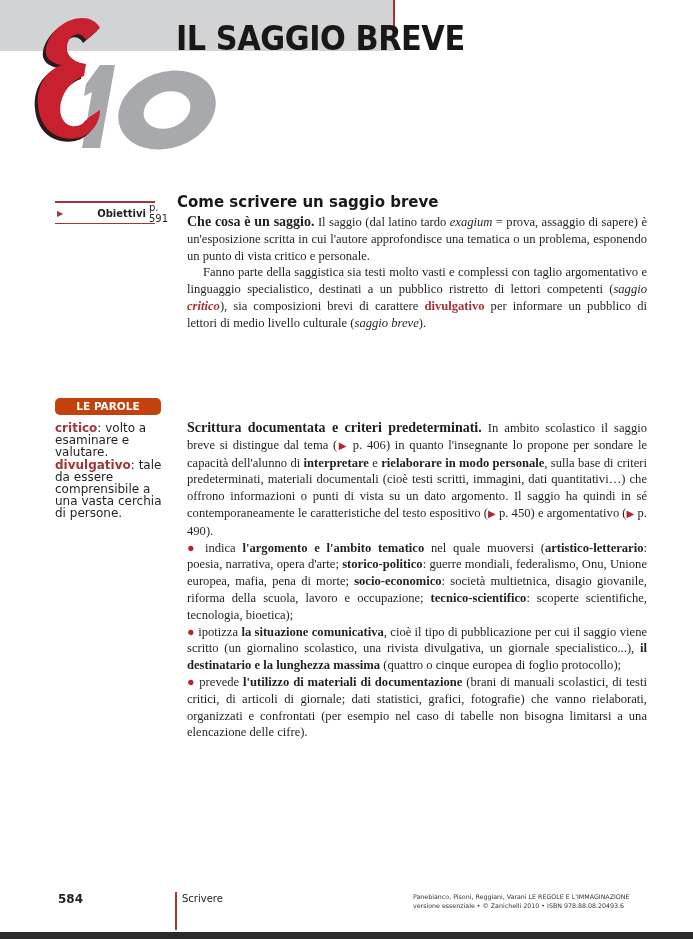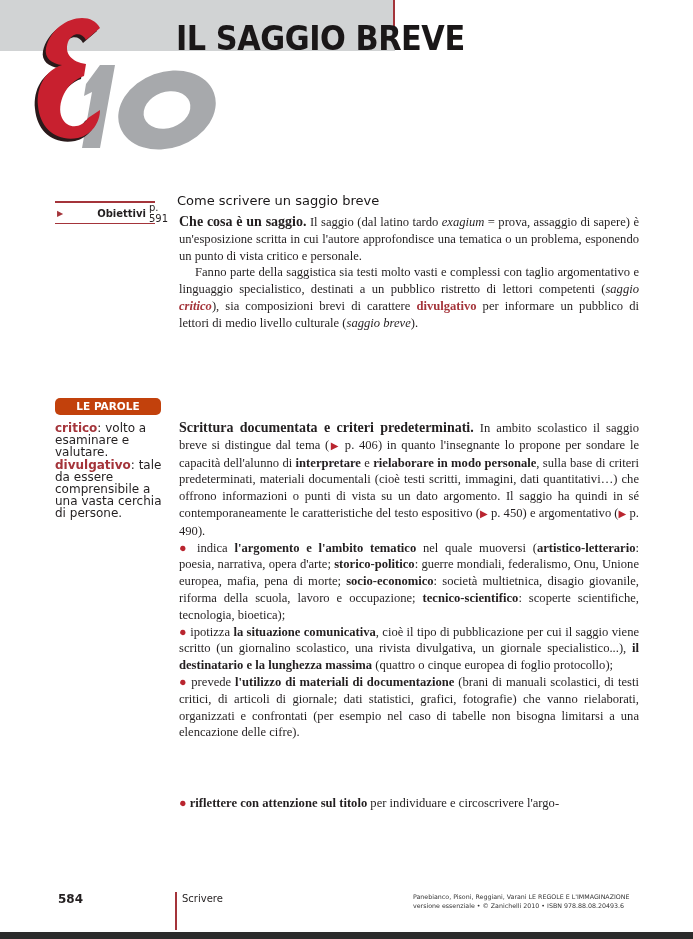--- a/index.html
+++ b/index.html
@@ -32,24 +32,24 @@
     font-family: "DejaVu Sans", "Liberation Sans", sans-serif; font-weight: bold; font-size: 10.5px;
     text-align: center; line-height: 17px;
   }
   .gloss {
     position: absolute; left: 55px; width: 110px;
     font-family: "DejaVu Sans", "Liberation Sans", sans-serif; font-size: 12px; line-height: 12px; color: #231f20;
   }
   .gloss .term { color: #a4343a; font-weight: bold; }
 
   
-  .main { position: absolute; left: 179px; width: 460px; }
+  .main { position: absolute; left: 187px; width: 460px; }
   .section-heading {
     position: absolute; left: 177px; top: 193px;
-    font-family: "DejaVu Sans", "Liberation Sans", sans-serif; font-weight: normal; font-size: 13px; color: #1a1718; text-align: center;
+    font-family: "DejaVu Sans", "Liberation Sans", sans-serif; font-weight: bold; font-size: 15px; color: #1a1718; text-align: center;
   }
   p.body {
     font-size: 12.6px; line-height: 16.8px; text-align: justify; color: #231f20;
   }
   p.indent { text-indent: 16px; }
   .lead { font-weight: bold; font-size: 14px; }
   .red { color: #a4343a; font-weight: bold; }
   .redi { color: #a4343a; font-weight: bold; font-style: italic; }
   .arrow { color: #b9252f; font-size: 10px; }
   .bullet { color: #b9252f; }
@@ -125,23 +125,20 @@
   </p>
   <p class="body">
     <span class="bullet">●</span> <span>ipotizza </span><b>la situazione comunicativa</b><span>, cioè il tipo di pubblicazione per cui il saggio viene scritto (un giornalino scolastico, una rivista divulgativa, un giornale specialistico...), </span><b>il destinatario e la lunghezza massima</b><span> (quattro o cinque europea di foglio protocollo);</span>
   </p>
   <p class="body">
     <span class="bullet">●</span> <span>prevede </span><b>l'utilizzo di materiali di documentazione</b><span> (brani di manuali scolastici, di testi critici, di articoli di giornale; dati statistici, grafici, fotografie) che vanno rielaborati, organizzati e confrontati (per esempio nel caso di tabelle non bisogna limitarsi a una elencazione delle cifre).</span>
   </p>
 </div>
 
 <div class="main" style="top:795px;">
-  <p class="body">
-    <span class="bullet">●</span> <b>riflettere con attenzione sul titolo</b><span> per individuare e circoscrivere l'argo-</span>
-  </p>
 </div>
 
 <div class="page-number">584</div>
 <div class="footer-vline"></div>
 <div class="footer-section">Scrivere</div>
 <div class="footer-credit">
   <div>Panebianco, Pisoni, Reggiani, Varani LE REGOLE E L'IMMAGINAZIONE</div>
   <div>versione essenziale • © Zanichelli 2010 • ISBN 978.88.08.20493.6</div>
 </div>
 <div class="bottom-bar"></div>

